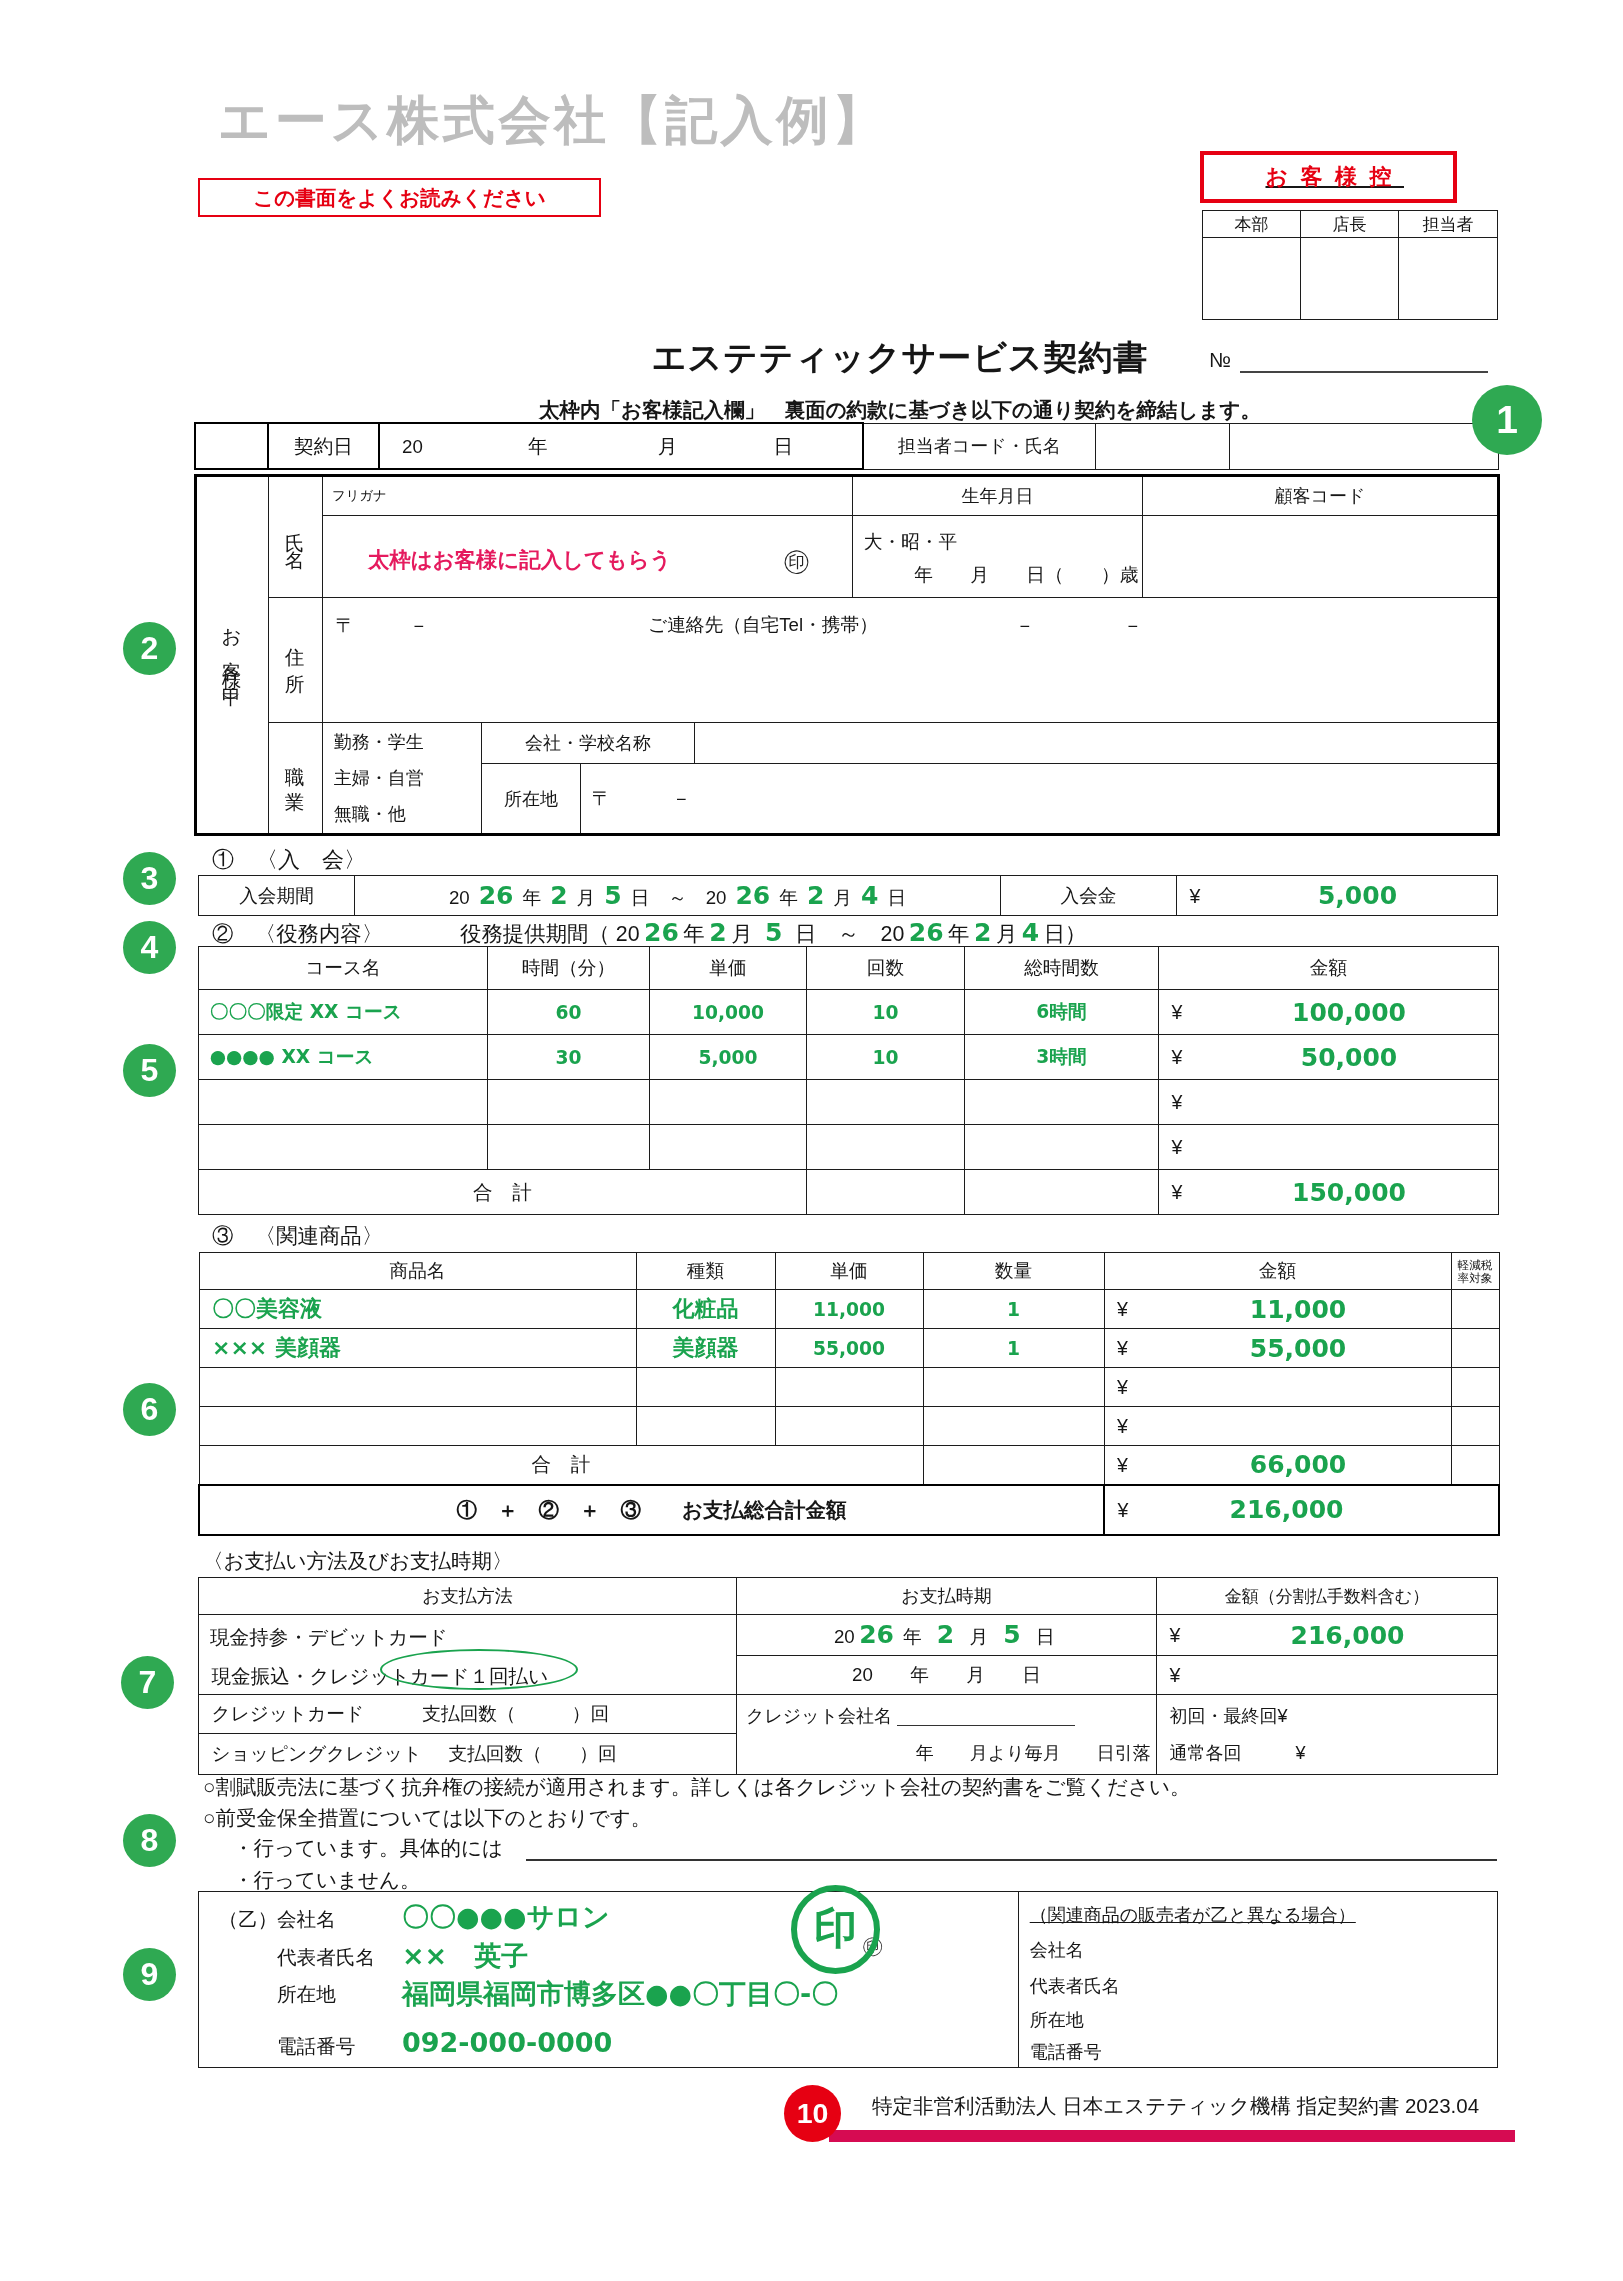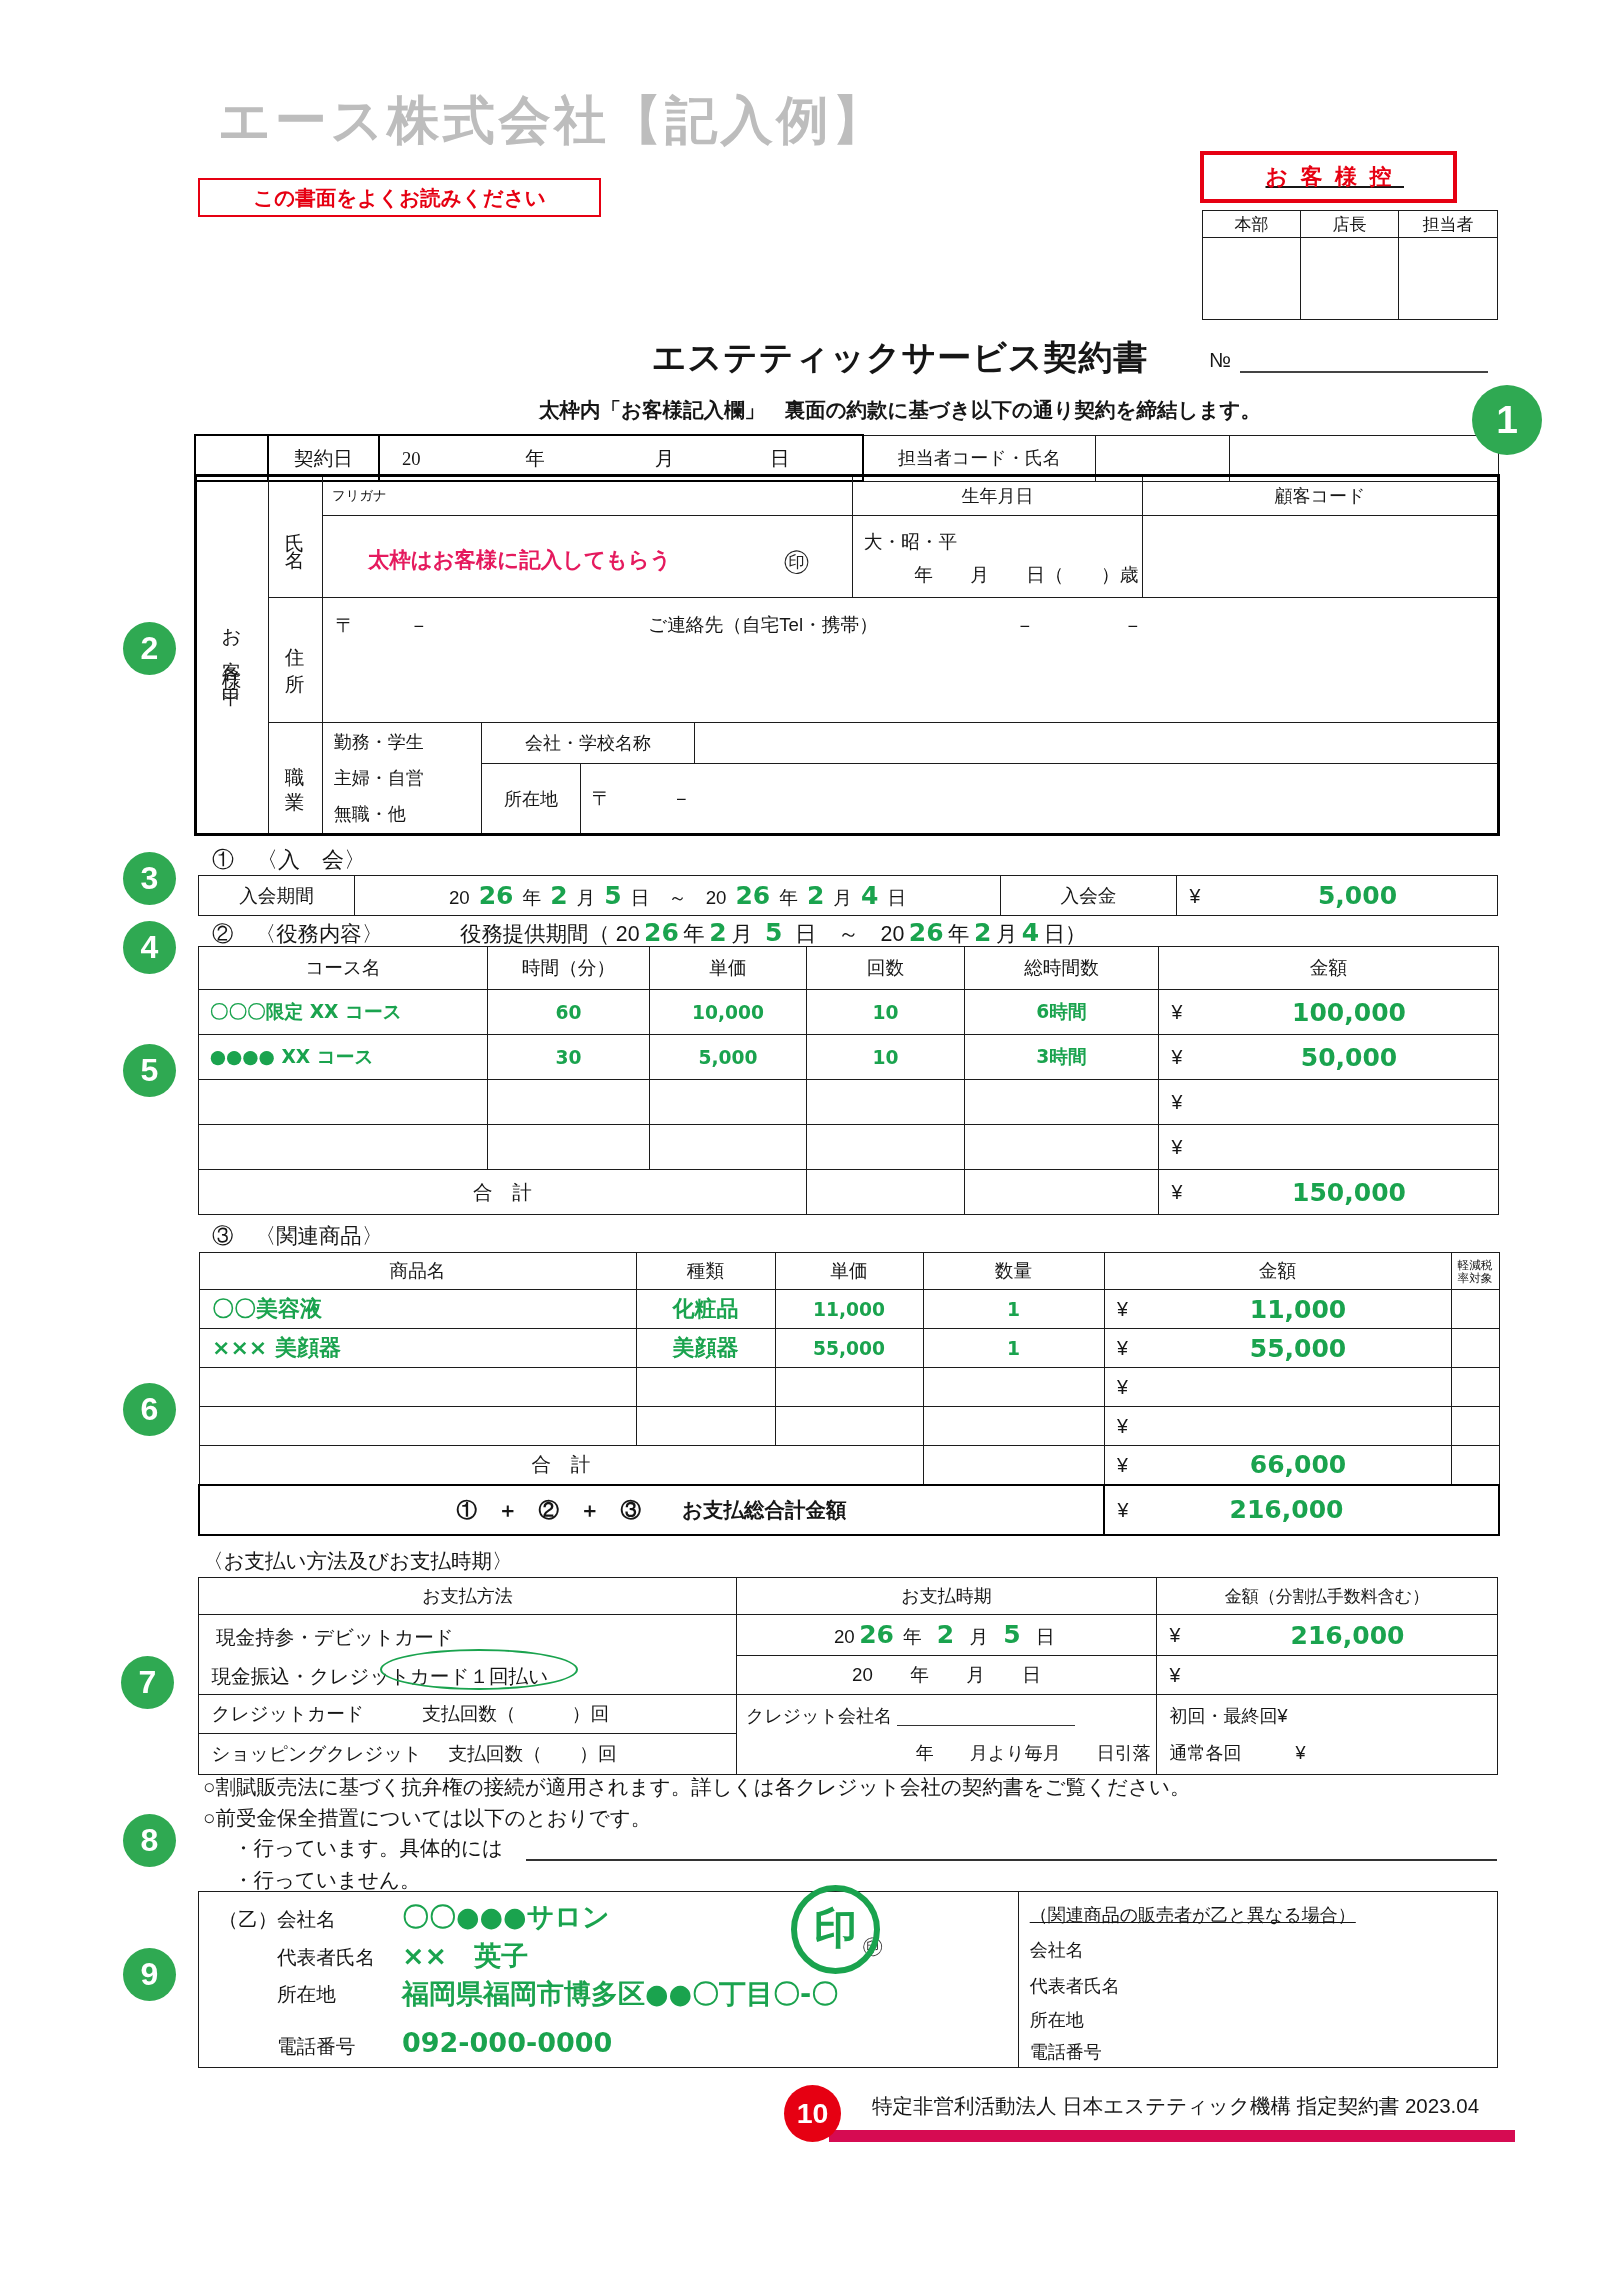--- a/index.html
+++ b/index.html
@@ -74,21 +74,21 @@
   <div class="numc" style="left:1472px;top:385px;width:70px;height:70px;font-size:39px;">1</div>
   <div class="numc" style="left:123px;top:622px;">2</div>
   <div class="numc" style="left:123px;top:852px;">3</div>
   <div class="numc" style="left:123px;top:921px;">4</div>
   <div class="numc" style="left:123px;top:1044px;">5</div>
   <div class="numc" style="left:123px;top:1383px;">6</div>
   <div class="numc" style="left:121px;top:1656px;">7</div>
   <div class="numc" style="left:123px;top:1814px;">8</div>
   <div class="numc" style="left:123px;top:1948px;">9</div>
 
-  <table class="tbl" style="left:194px;top:434px;width:1303px;font-family:Liberation Serif, serif;">
+  <table class="tbl" style="left:194px;top:422px;width:1303px;">
     <colgroup>
         <col style="width:73px">
         <col style="width:111px">
         <col style="width:484px">
         <col style="width:232px">
         <col style="width:134px">
         <col style="width:269px">
       </colgroup>
     <tbody>
         <tr style="height:46px;">
@@ -365,21 +365,21 @@
         <col style="width:341px">
       </colgroup>
     <tbody>
         <tr style="height:37px;">
       <td class="c" style="font-size:18px;">お支払方法</td>
       <td class="c" style="font-size:18px;">お支払時期</td>
       <td class="c" style="font-size:17px;">金額（分割払手数料含む）</td>
     </tr>
     <tr style="height:41px;">
       <td rowspan="2" class="cellrel">
-        <div style="position:absolute;left:17px;top:9px;font-size:19.6px;">現金持参・デビットカード</div>
+        <div style="position:absolute;left:11px;top:9px;font-size:19.6px;">現金持参・デビットカード</div>
         <div style="position:absolute;left:12.5px;top:48px;font-size:19.6px;">現金振込・クレジットカード１回払い</div>
         <div class="ellipse"></div>
       </td>
       <td class="c">
         <span>20</span><span class="g g28 tk">26</span><span class="tk">年</span><span class="g g28 tk" style="margin:0 10.7px;">2</span><span class="tk">月</span><span class="g g28 tk" style="margin:0 10.7px;">5</span><span class="tk">日</span>
       </td>
       <td class="amt">
         <span class="yen">¥</span>
         <span class="val g g28">216,000</span>
       </td>

